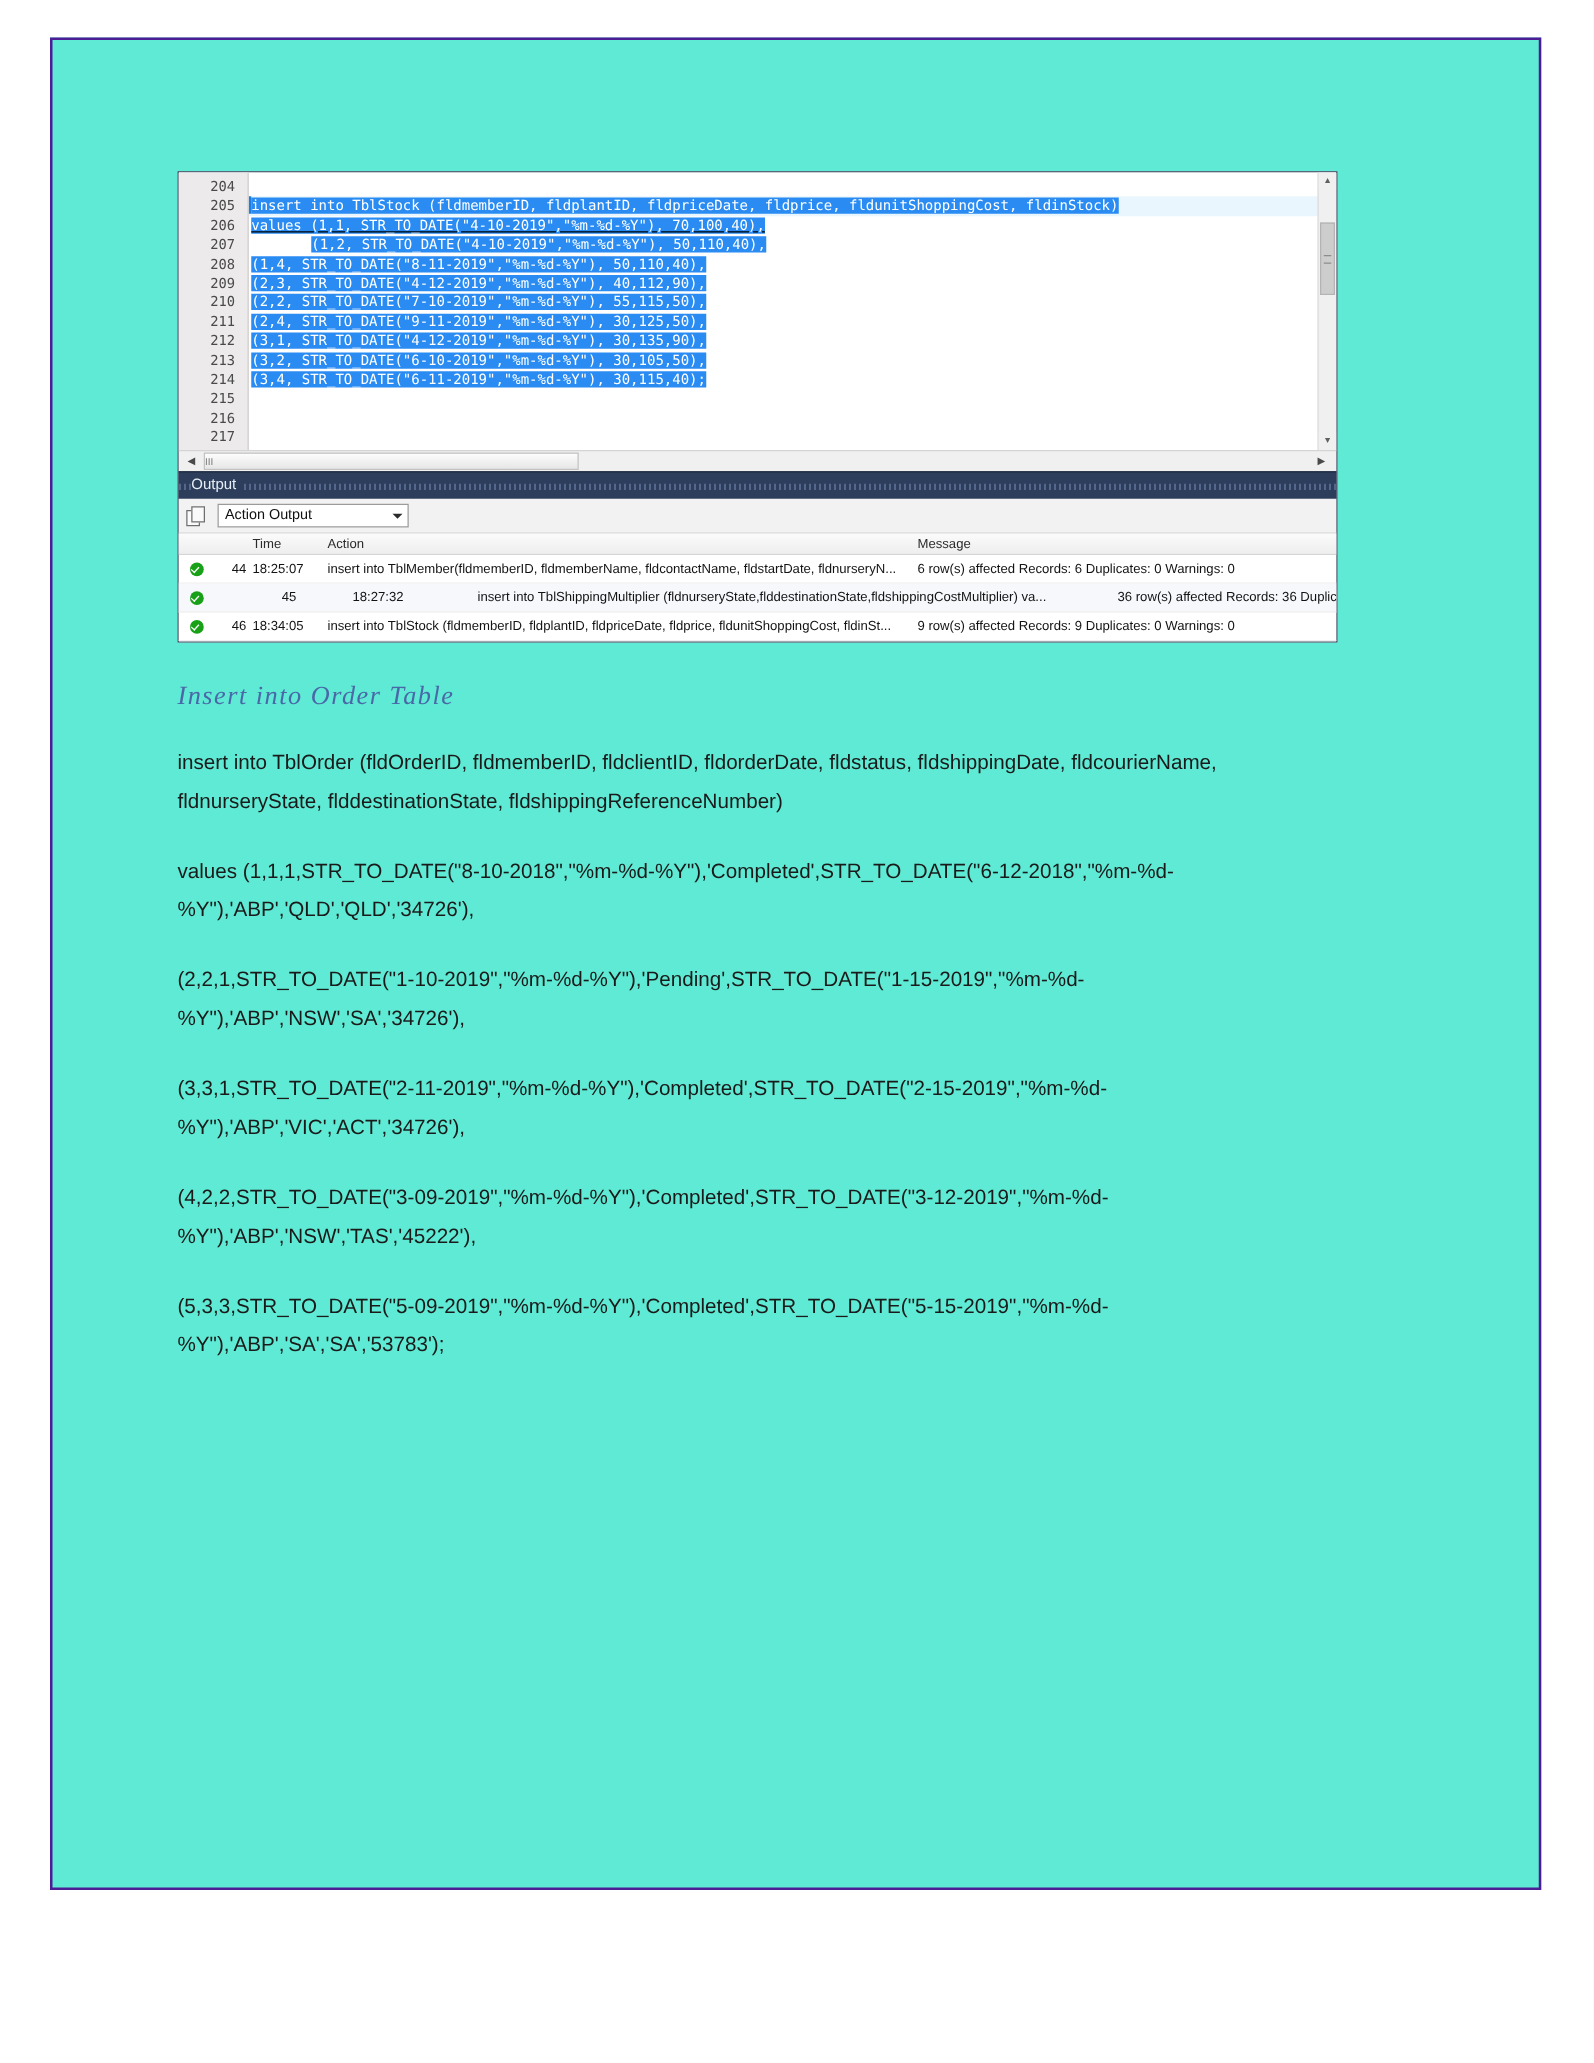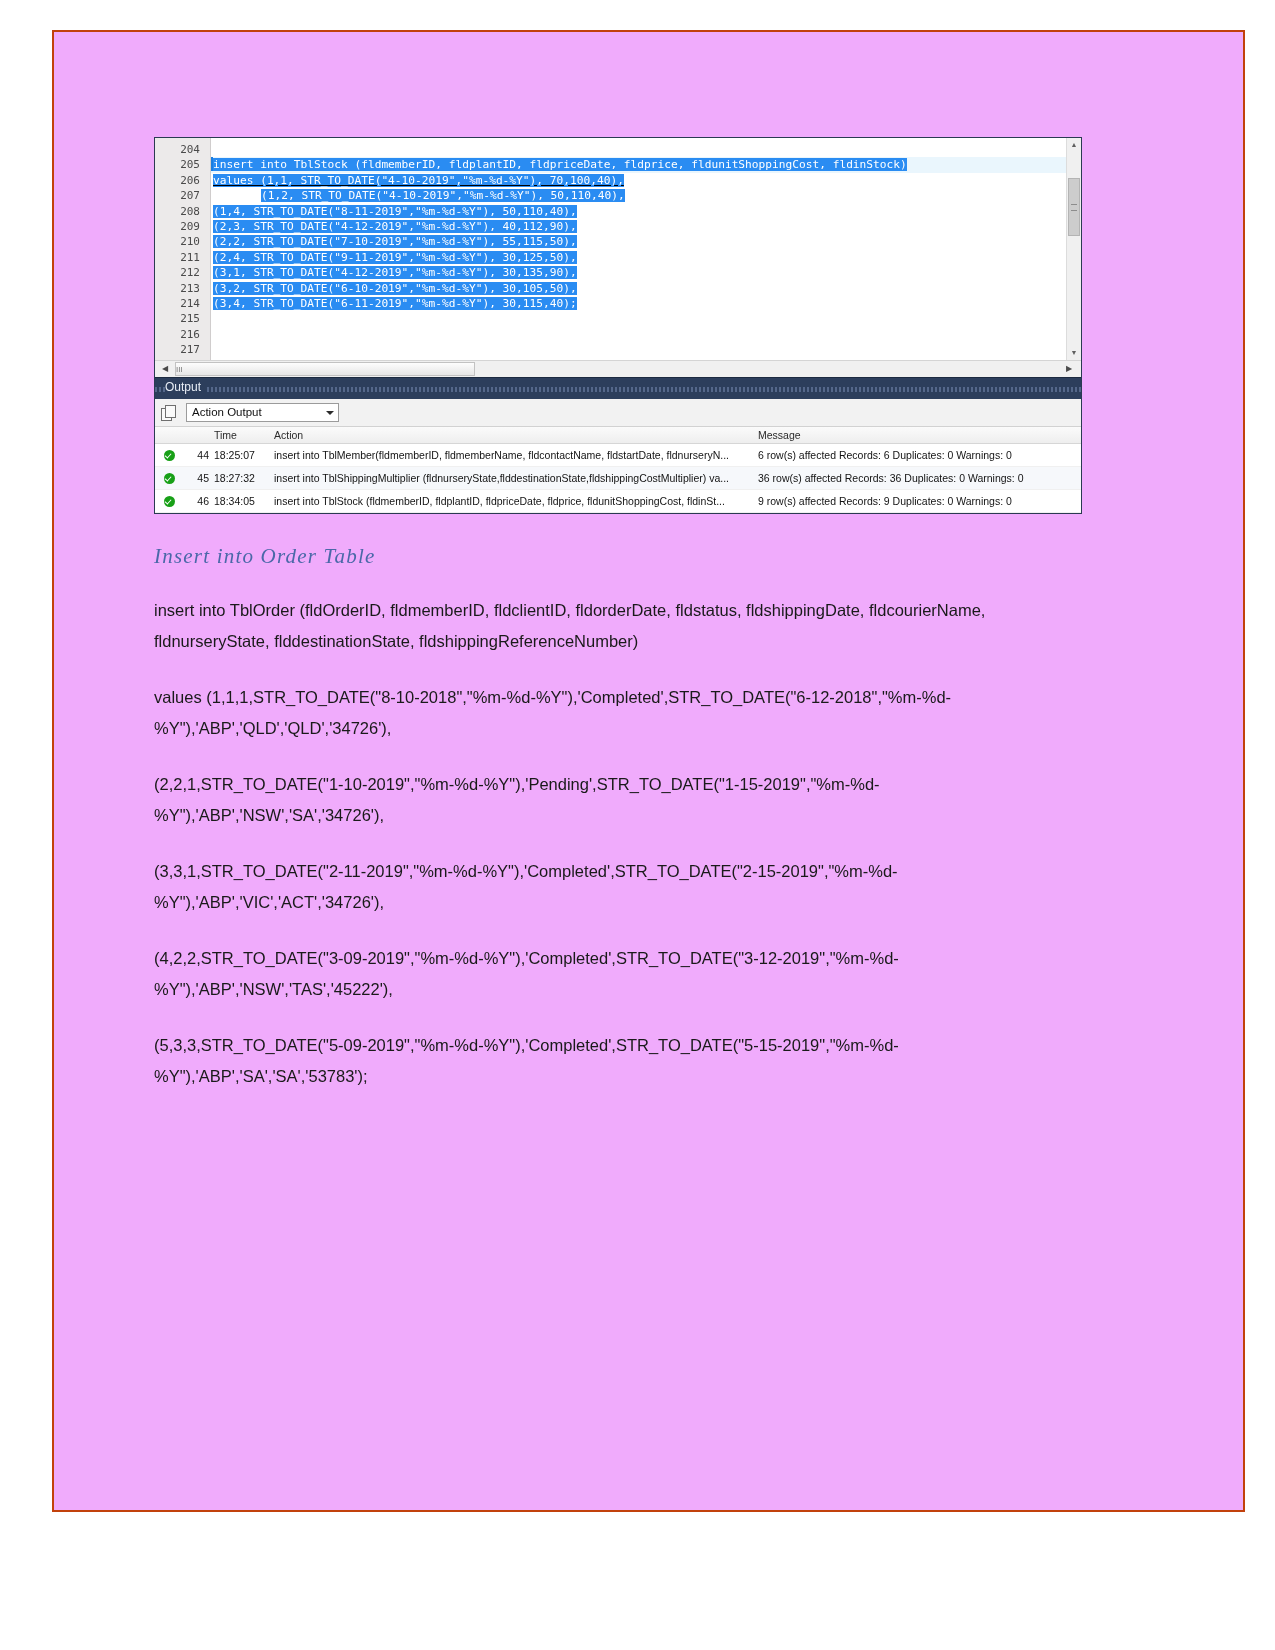--- a/index.html
+++ b/index.html
@@ -10,27 +10,27 @@
   body {
     width: 1275px;
     height: 1650px;
     font-family: "Liberation Sans", sans-serif;
     overflow: hidden;
   }
 
   
   .page-frame {
     position: absolute;
-    left: 52px;
+    left: 40px;
     top: 30px;
     width: 1193px;
     height: 1482px;
-    border: 2px solid #c2410c;
-    box-sizing: border-box;
-    background: #f0abfc;
+    border: 2px solid #4c1d95;
+    box-sizing: border-box;
+    background: #5eead4;
   }
   .page-inner {
     position: absolute;
     left: 100px;
     top: 105px;
     width: 930px;
   }
 
   
   .wb-shot {
@@ -274,27 +274,27 @@
     align-items: center;
   }
   .og-row {
     display: flex;
     height: 22px;
     align-items: center;
     font-size: 10.5px;
     color: #131313;
     border-bottom: 1px solid #f0f0f0;
   }
-  .og-row.alt { background: #f6f8fb; }
+  .og-row.alt { background: #f6f8fb; gap: 40px; }
   .c-status { width: 28px; flex: 0 0 28px; text-align: center; }
   .c-idx    { width: 26px; flex: 0 0 26px; text-align: right; padding-right: 5px;}
   .c-time   { width: 56px; flex: 0 0 56px; }
   .c-action { width: 470px; flex: 0 0 470px; padding-left: 4px;
               overflow: hidden; white-space: nowrap; }
-  .c-msg    { flex: 1 1 auto; padding-left: 2px; white-space: nowrap; overflow: hidden; margin-left: 12px;}
+  .c-msg    { flex: 1 1 auto; padding-left: 2px; white-space: nowrap; overflow: hidden;}
   .ok-dot {
     display: inline-block;
     width: 11px; height: 11px;
     border-radius: 50%;
     background: #18a017;
     position: relative;
     vertical-align: middle;
   }
   .ok-dot::after {
     content: "";

